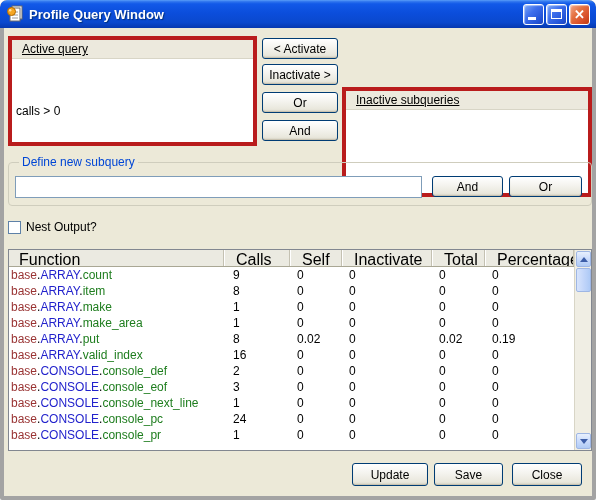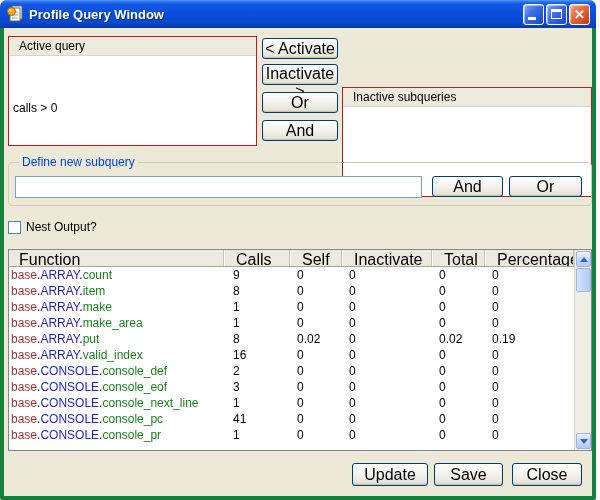--- a/index.html
+++ b/index.html
@@ -1,19 +1,19 @@
 <!DOCTYPE html>
 <html><head>
 <meta charset="utf-8">
 <style>
   * { margin:0; padding:0; box-sizing:border-box; }
   html,body { background:#fff; font-family:"Liberation Sans", sans-serif; }
   .window {
     position:relative; width:596px; height:500px;
-    background:#15803d;
+    background:#a3a3a3;
     border-radius:7px 7px 2px 2px;
     overflow:hidden;
   }
   
   .titlebar {
     position:absolute; left:0; top:0; right:0; height:28px;
     background:linear-gradient(180deg,#5A9EF8 0%,#2E74EE 6%,#1259E8 14%,#0B4EDC 45%,#0A48CE 80%,#0638B0 100%);
     border-radius:7px 7px 0 0;
     display:flex; align-items:center; padding:0 6px;
   }
@@ -37,35 +37,35 @@
   }
   .glyph-min { position:absolute; left:4px; bottom:4px; width:8px; height:3px; background:#fff; }
   .glyph-max { position:absolute; left:4px; top:4px; width:11px; height:10px; border:1px solid #fff; border-top-width:3px; }
   .glyph-close { position:absolute; left:0; top:2px; width:100%; text-align:center; color:#fff; font-size:13px; font-weight:bold; line-height:15px; }
   
   .client {
     position:absolute; left:4px; top:28px; right:4px; bottom:4px;
     background:#ECE9D8;
   }
   
-  .listbox { position:absolute; border:1px solid #b91c1c; background:#fff; }
+  .listbox { position:absolute; border:4px solid #b91c1c; background:#fff;text-decoration:underline; }
   .listbox-header {
     height:19px; background:#ECE9DD; border-bottom:1px solid #D8D5C6;
     font-size:12px; color:#000; padding:2px 0 0 10px;
   }
   .listbox-body { position:absolute; left:0; right:0; top:20px; bottom:0; background:#fff; overflow:hidden; }
   .list-item { font-size:12px; color:#000; padding:2px 4px;margin-top:42px; }
   .box-active   { left:4px;   top:8px; width:249px; height:110px; }
   .box-inactive { left:338px; top:16px; width:250px; height:110px;margin-top:43px; }
   
   .xpbtn {
     position:absolute; border:1px solid #003C74; border-radius:3px;
     background:linear-gradient(180deg,#FFFFFF 0%,#F4F3EE 45%,#E9E7DC 85%,#D8D5C8 100%);
     font-family:"Liberation Sans", sans-serif;
-    font-size:16px; color:#000; text-align:center; cursor:pointer;
+    font-size:12px; color:#000; text-align:center; cursor:pointer;
     box-shadow:inset 0 -1px 1px rgba(160,150,120,.35);
   }
   .btn-activate   { left:258px; top:10px; width:76px; height:21px; }
   .btn-inactivate { left:258px; top:36px; width:76px; height:21px; }
   .btn-or-top     { left:258px; top:64px; width:76px; height:21px; }
   .btn-and-top    { left:258px; top:92px; width:76px; height:21px; }
   
   .groupbox {
     position:absolute; left:4px; top:134px; width:584px; height:44px;
     border:1px solid #CFCDBD; border-radius:4px;
@@ -278,21 +278,21 @@
           <div class="trow">
             <div class="td c-fn"><span style="color: rgb(153, 51, 51);">base</span>.<span style="color: rgb(34, 34, 204);">CONSOLE</span>.<span style="color: rgb(30, 125, 30);">console_next_line</span></div>
             <div class="td c-calls">1</div>
             <div class="td c-self">0</div>
             <div class="td c-desc">0</div>
             <div class="td c-total">0</div>
             <div class="td c-pct">0</div>
           </div>
           <div class="trow">
             <div class="td c-fn"><span style="color: rgb(153, 51, 51);">base</span>.<span style="color: rgb(34, 34, 204);">CONSOLE</span>.<span style="color: rgb(30, 125, 30);">console_pc</span></div>
-            <div class="td c-calls">41</div>
+            <div class="td c-calls">24</div>
             <div class="td c-self">0</div>
             <div class="td c-desc">0</div>
             <div class="td c-total">0</div>
             <div class="td c-pct">0</div>
           </div>
           <div class="trow">
             <div class="td c-fn"><span style="color: rgb(153, 51, 51);">base</span>.<span style="color: rgb(34, 34, 204);">CONSOLE</span>.<span style="color: rgb(30, 125, 30);">console_pr</span></div>
             <div class="td c-calls">1</div>
             <div class="td c-self">0</div>
             <div class="td c-desc">0</div>

